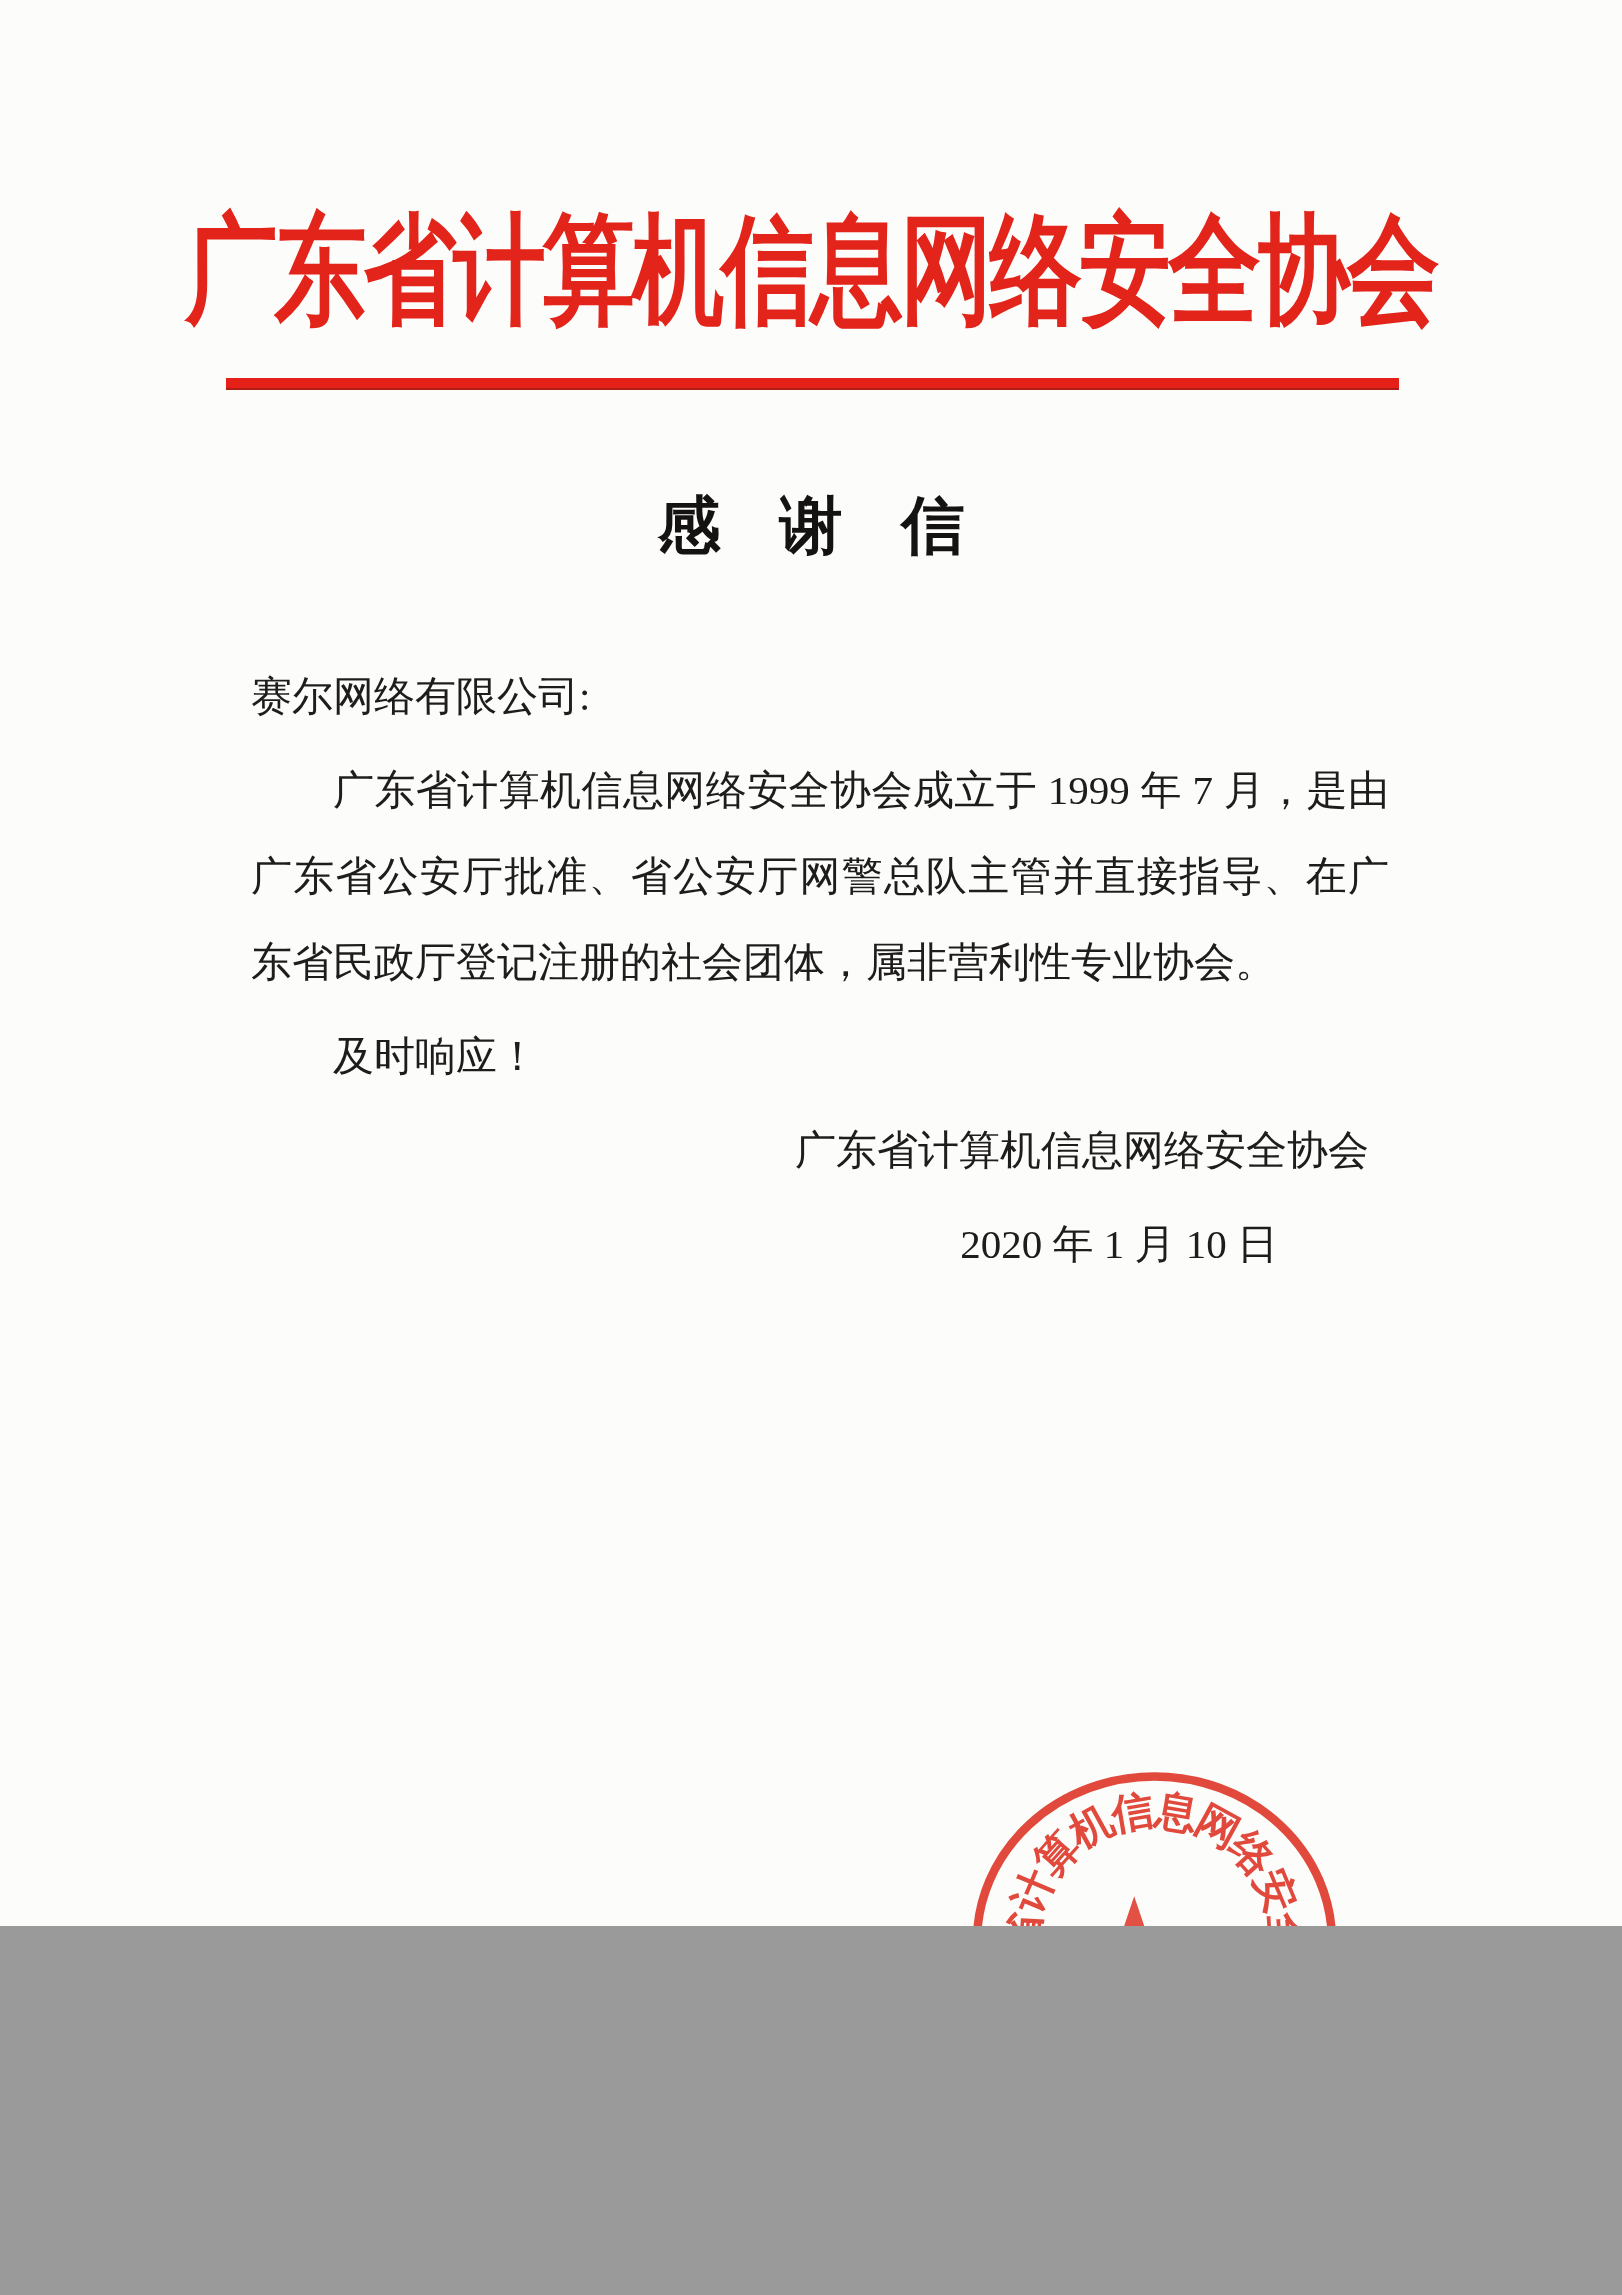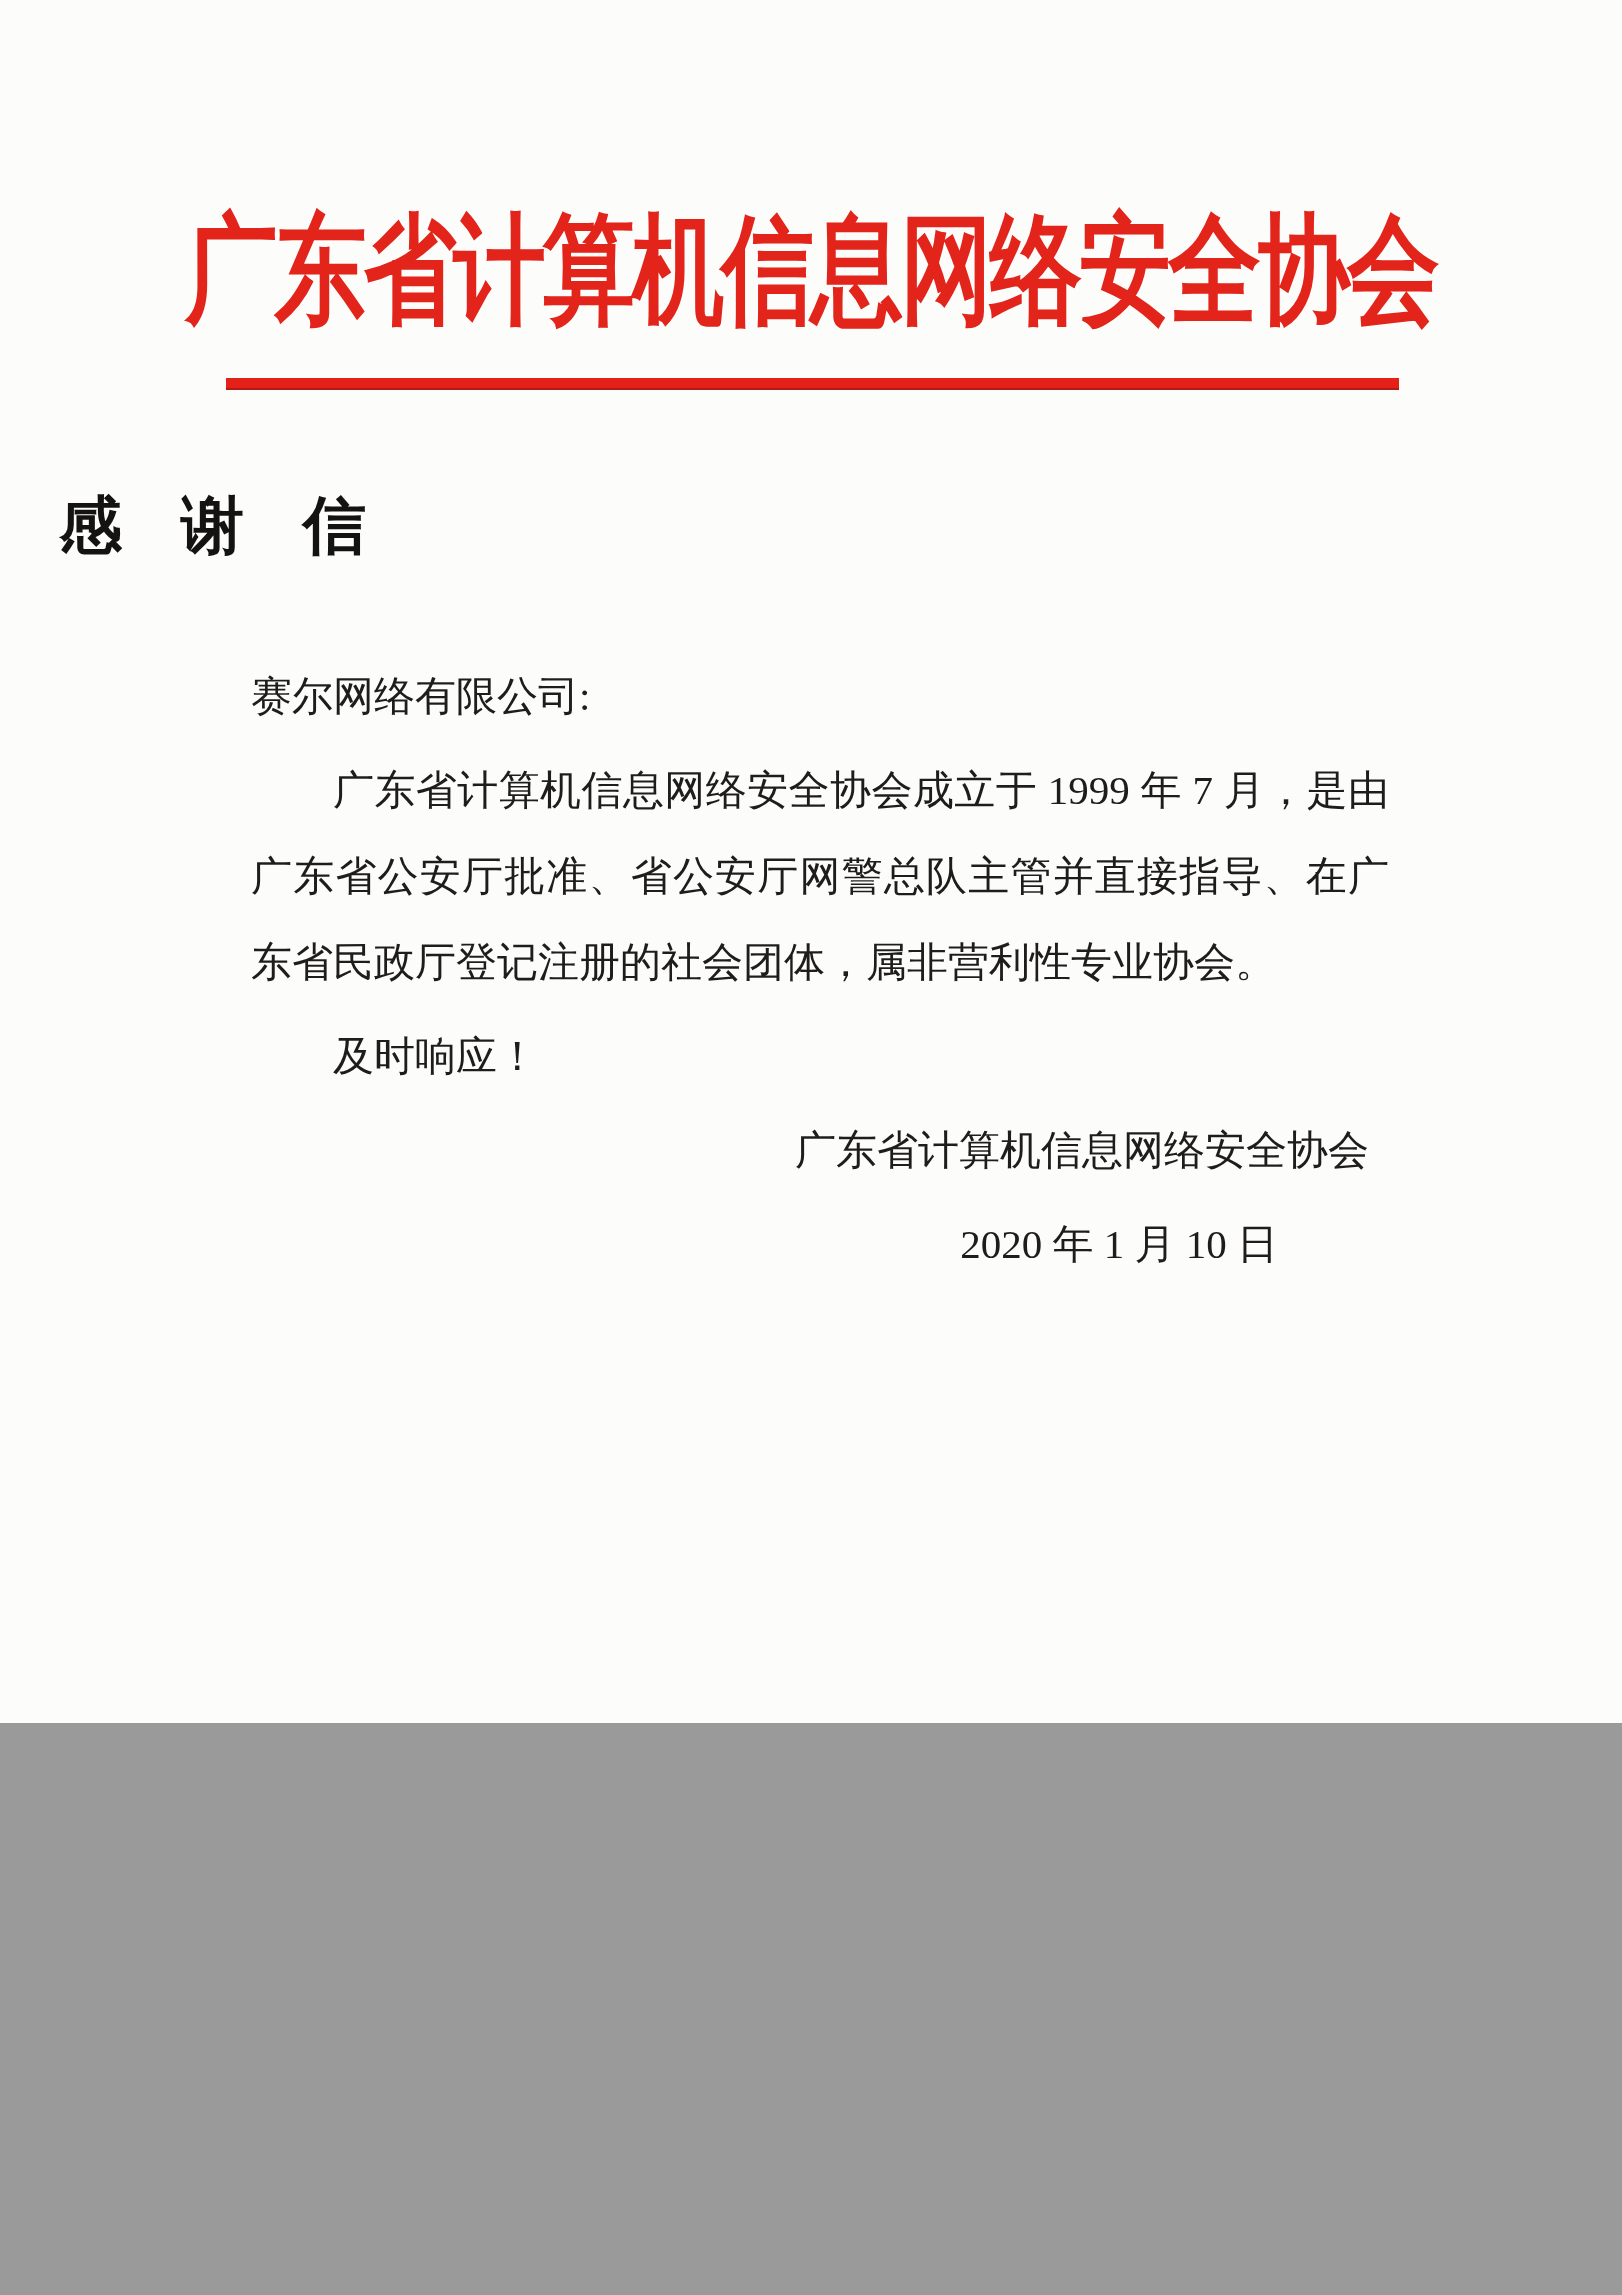--- a/index.html
+++ b/index.html
@@ -6,21 +6,21 @@
   :root{
     --paper:#fcfcfa;
     --ink:#1e1d1b;
     --head-red:#e2241b;
     --rule-red:#e52019;
     --seal-red:#e13a2c;
   }
   html,body{margin:0;padding:0;background:#9a9a9a;}
   .page{
     position:relative;
-    width:1622px;height:1723px;
+    width:1622px;height:1926px;
     margin:0 auto;
     background:var(--paper);
     overflow:hidden;
     font-family:"Liberation Serif","DejaVu Serif",serif;
   }
   
   .org-title{
     position:absolute;left:0;top:211px;width:100%;
     margin:0;text-align:center;
     font-family:"Liberation Serif","DejaVu Serif",serif;
@@ -34,21 +34,21 @@
   }
   .rule{
     position:absolute;left:226px;top:378px;
     width:1173px;height:9.8px;
     background:var(--rule-red);
     border-bottom:2px solid #b01d16;
   }
   
   .doc-title{
     position:absolute;left:0;top:492px;width:100%;
-    margin:0;text-align:left;
+    margin:0;text-align:center;
     font-weight:700;
     font-size:63px;line-height:68px;
     letter-spacing:59px;
     padding-left:59px;
     box-sizing:border-box;
     color:#141311;
     white-space:nowrap;
   }
   
   .content{

